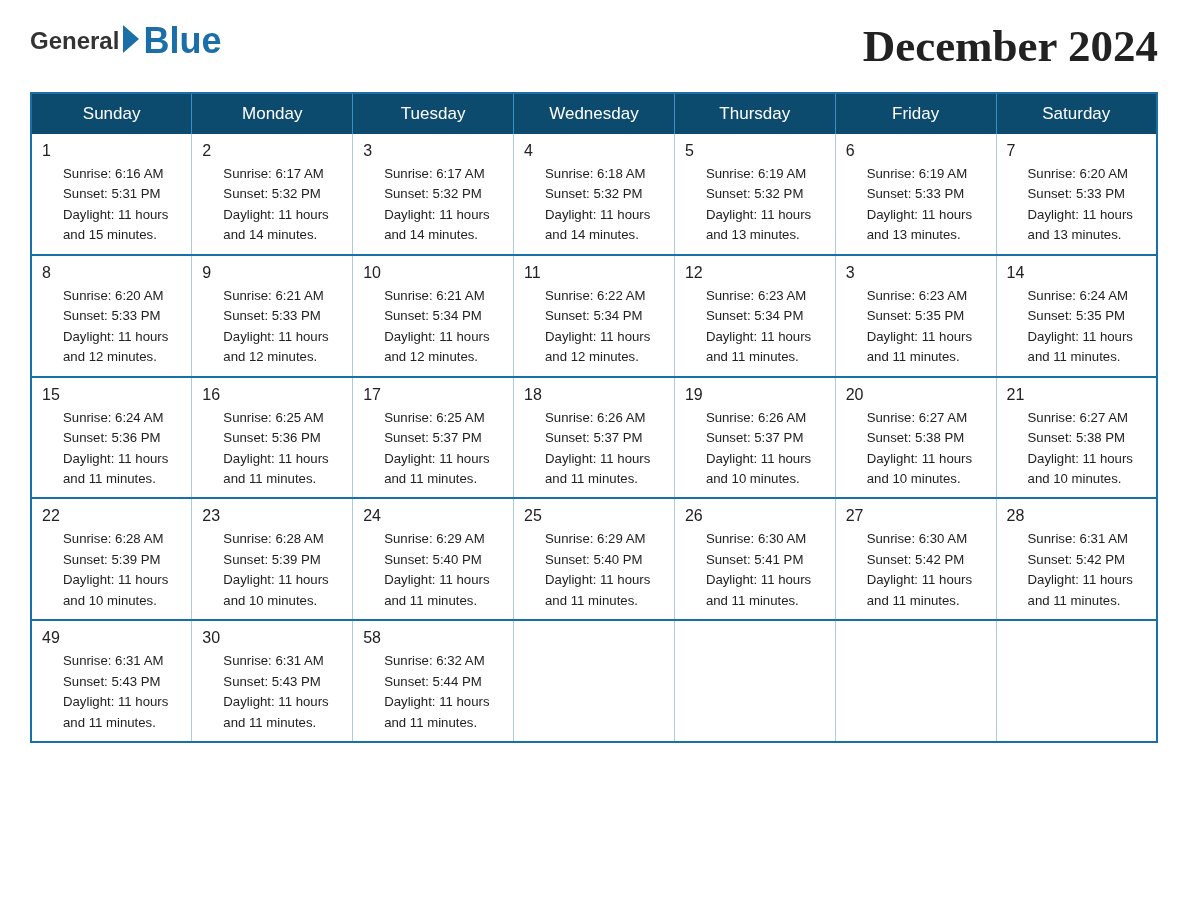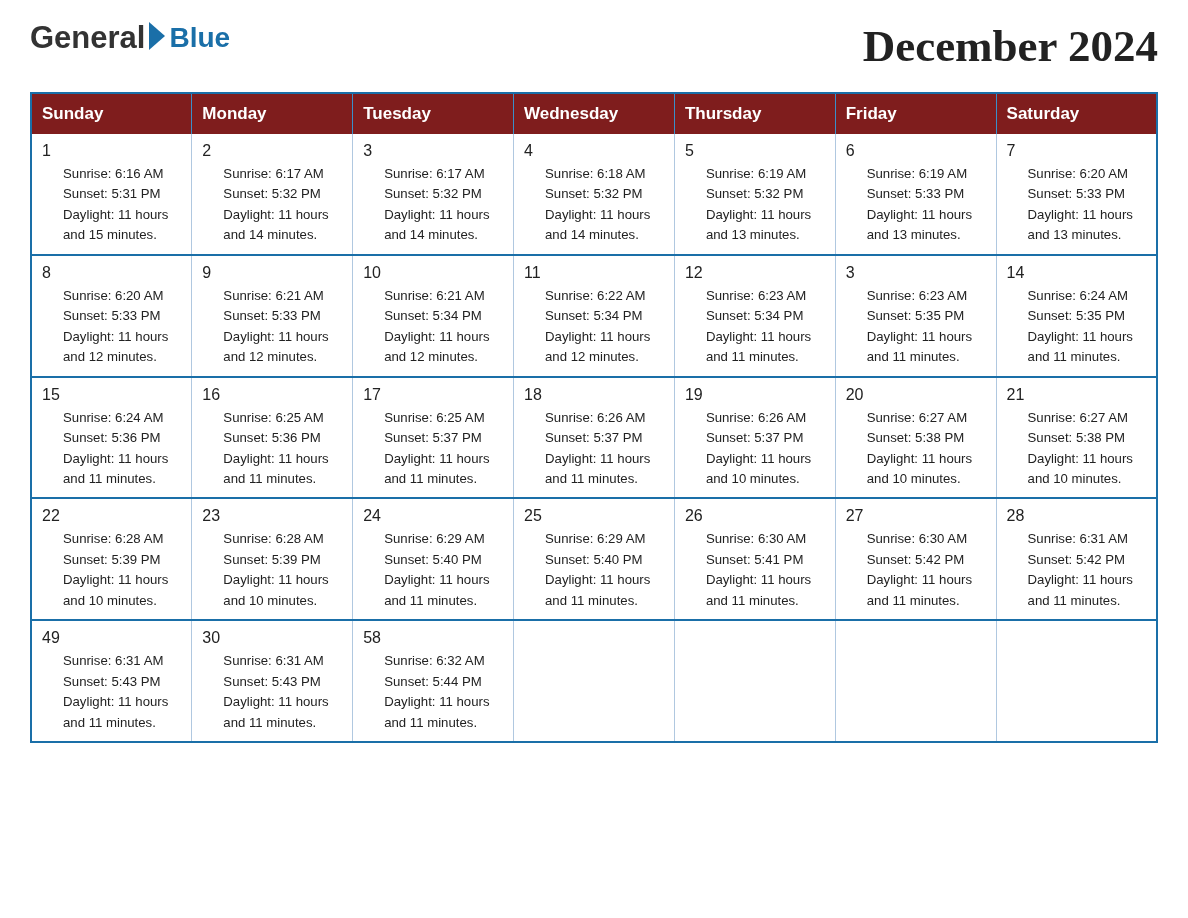--- a/index.html
+++ b/index.html
@@ -19,36 +19,36 @@
     .logo {
       display: flex;
       flex-direction: column;
       align-items: flex-start;
     }
     .logo-top {
       display: flex;
       align-items: center;
     }
     .logo-general {
-      font-size: 31px;
+      font-size: 24px;
       font-weight: bold;
       color: #333;
       font-family: Arial, sans-serif;
     }
     .logo-arrow {
       width: 0;
       height: 0;
       border-left: 16px solid #1a6fa8;
       border-top: 14px solid transparent;
       border-bottom: 14px solid transparent;
       margin-left: 4px;
       margin-top: -4px;
     }
     .logo-blue {
-      font-size: 28px;
+      font-size: 36px;
       font-weight: bold;
       color: #1a6fa8;
       margin-left: 4px;
     }
     .title-block {
       text-align: right;
     }
     .month-year {
       font-size: 45px;
       font-weight: bold;
@@ -59,26 +59,26 @@
       font-size: 22px;
       color: #444;
       font-family: Georgia, serif;
     }
     .calendar-table {
       width: 100%;
       border-collapse: collapse;
       border: 2px solid #1a6fa8;
     }
     .calendar-table thead tr th {
-      background-color: #7f1d1d;
+      background-color: #0c4a6e;
       color: #fff;
       padding: 10px 10px;
       font-size: 17px;
-      font-weight: bold;
-      text-align: left;
+      font-weight: normal;
+      text-align: center;
       border-right: 1px solid #3a8fc8;
     }
     .calendar-table thead tr th:last-child {
       border-right: none;
     }
     .calendar-table tbody tr td {
       vertical-align: top;
       padding: 8px 10px;
       border-right: 1px solid #b0c8e0;
       border-bottom: 2px solid #1a6fa8;

